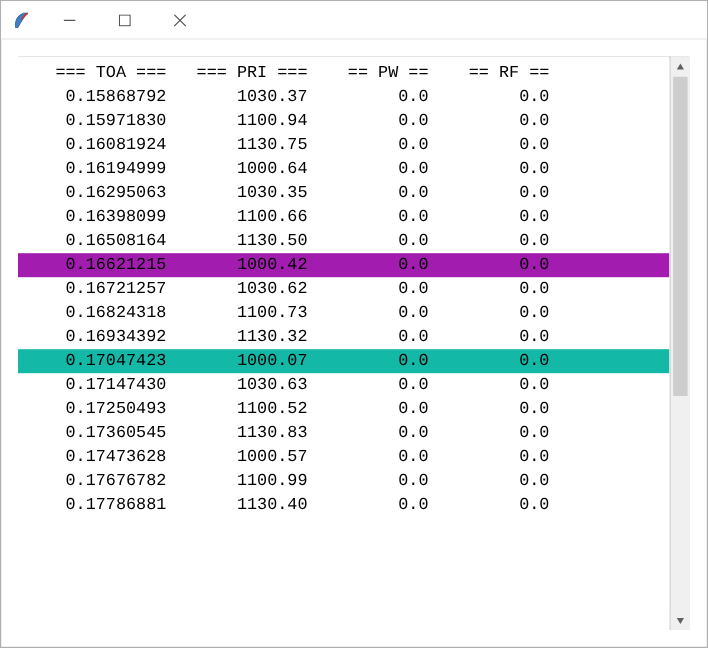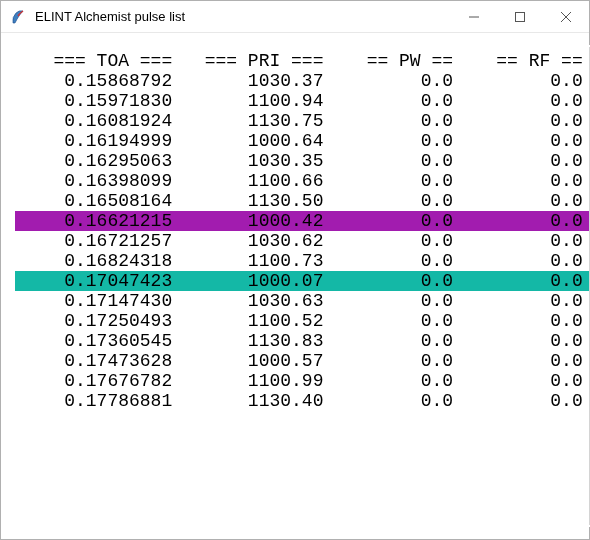--- a/index.html
+++ b/index.html
@@ -7,42 +7,41 @@
   .window { width: 590px; height: 540px; border: 1px solid #b0b0b0; background: #fff; display: flex; flex-direction: column; }
   .titlebar { height: 32px; display: flex; align-items: center; background: #fff; border-bottom: 1px solid #e8e8e8; }
   .tk-icon { width: 18px; height: 18px; margin: 0 8px 0 8px; display: flex; align-items: center; justify-content: center; }
   .tk-icon svg { width: 16px; height: 16px; }
   .title { flex: 1; color: #000; font-size: 13px; }
   .winbtns { display: flex; height: 100%; }
   .winbtn { width: 46px; height: 100%; display: flex; align-items: center; justify-content: center; color: #555; cursor: pointer; }
   .winbtn svg { width: 10px; height: 10px; stroke: currentColor; stroke-width: 1; fill: none; }
   .client { flex: 1; padding: 12px; display: flex; }
   .frame { flex: 1; border: 2px solid #fff; box-shadow: inset 1px 1px 0 #848484, inset -1px -1px 0 #f0f0f0, inset 2px 2px 0 #404040, inset -2px -2px 0 #d4d4d4; position: relative; display: flex; }
-  .listbox { flex: 1; background: #fff; font-family: Consolas, "Courier New", monospace; font-size: 18px; line-height: 20px; color: #000; overflow: hidden; padding: 4px 0; }
+  .listbox { flex: 1; background: #fff; font-family: Consolas, "Courier New", monospace; font-size: 14px; line-height: 20px; color: #000; overflow: hidden; padding: 4px 0; }
   .row { white-space: pre; padding: 0 6px; }
   .row.hl-green { background: #a21caf; }
   .row.hl-red   { background: #14b8a6; }
   .scrollbar { width: 17px; background: #f0f0f0; border-left: 1px solid #d4d4d4; display: flex; flex-direction: column; }
   .sb-btn { height: 17px; background: #f0f0f0; display: flex; align-items: center; justify-content: center; color: #606060; cursor: pointer; }
   .sb-btn svg { width: 8px; height: 8px; fill: currentColor; }
   .sb-track { flex: 1; position: relative; }
   .sb-thumb { position: absolute; left: 2px; right: 2px; top: 0; height: 60%; background: #cdcdcd; border-radius: 0; }
 </style>
 </head>
 <body>
 
 <div class="window">
   <div class="titlebar">
     <span class="tk-icon">
       <svg viewBox="0 0 16 16">
           <path d="M3 14 Q2 8 6 4 Q9 1 13 2 Q11 4 9 7 Q7 10 5 14 Z" fill="#3f7fbf" stroke="#1f4f8f" stroke-width="0.6"></path>
           <path d="M13 2 Q10 4 8 7" fill="none" stroke="#cc3333" stroke-width="1.4"></path>
         </svg>
     </span>
-    <div class="title">ELINT Alchemist pulse list</div>
     <div class="winbtns">
       <div class="winbtn">
         <svg viewBox="0 0 10 10">
             <line x1="0" y1="5" x2="10" y2="5"></line>
           </svg>
       </div>
       <div class="winbtn">
         <svg viewBox="0 0 10 10">
             <rect x="0.5" y="0.5" width="9" height="9"></rect>
           </svg>
@@ -63,20 +62,21 @@
           <div class="row">    0.15868792       1030.37         0.0         0.0</div>
           <div class="row">    0.15971830       1100.94         0.0         0.0</div>
           <div class="row">    0.16081924       1130.75         0.0         0.0</div>
           <div class="row">    0.16194999       1000.64         0.0         0.0</div>
           <div class="row">    0.16295063       1030.35         0.0         0.0</div>
           <div class="row">    0.16398099       1100.66         0.0         0.0</div>
           <div class="row">    0.16508164       1130.50         0.0         0.0</div>
           <div class="row hl-green">    0.16621215       1000.42         0.0         0.0</div>
           <div class="row">    0.16721257       1030.62         0.0         0.0</div>
           <div class="row">    0.16824318       1100.73         0.0         0.0</div>
+          <div class="row">    0.16934392       1130.32         0.0         0.0</div>
           <div class="row hl-red">    0.17047423       1000.07         0.0         0.0</div>
           <div class="row">    0.17147430       1030.63         0.0         0.0</div>
           <div class="row">    0.17250493       1100.52         0.0         0.0</div>
           <div class="row">    0.17360545       1130.83         0.0         0.0</div>
           <div class="row">    0.17473628       1000.57         0.0         0.0</div>
           <div class="row">    0.17676782       1100.99         0.0         0.0</div>
           <div class="row">    0.17786881       1130.40         0.0         0.0</div>
         </div>
       <div class="scrollbar">
         <div class="sb-btn">

